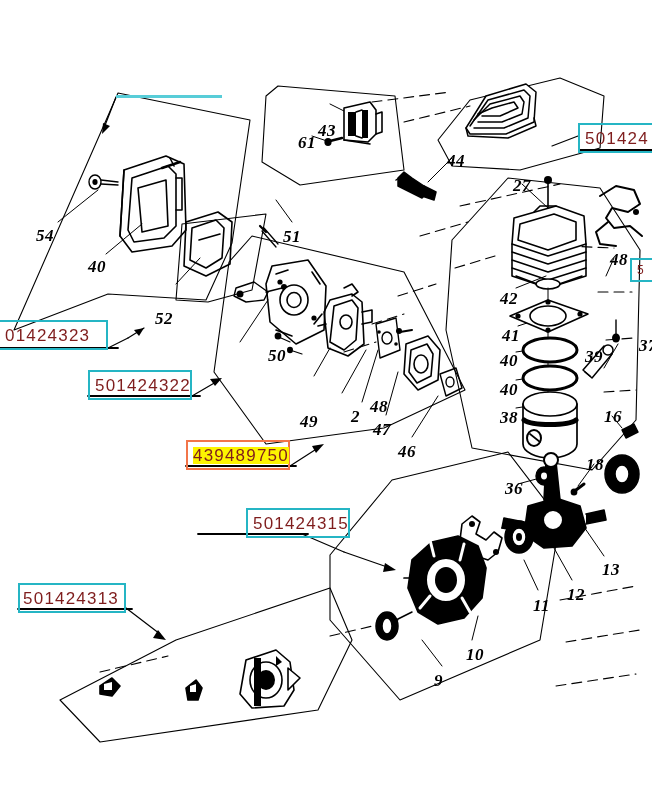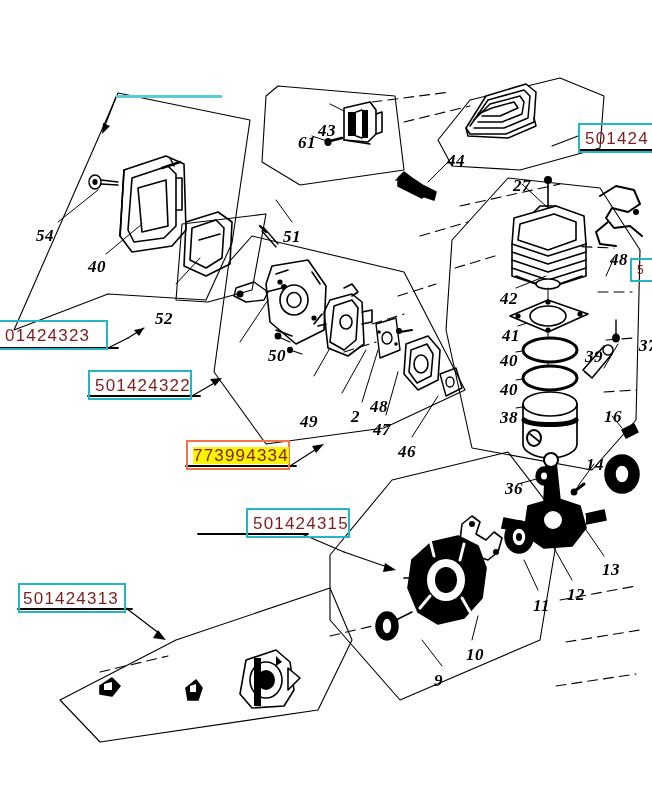--- a/index.html
+++ b/index.html
@@ -441,41 +441,41 @@
     <span class="callout" style="left:513px;top:177px;">27</span>
     <span class="callout" style="left:500px;top:290px;">42</span>
     <span class="callout" style="left:502px;top:327px;">41</span>
     <span class="callout" style="left:500px;top:352px;">40</span>
     <span class="callout" style="left:500px;top:381px;">40</span>
     <span class="callout" style="left:500px;top:409px;">38</span>
     <span class="callout" style="left:585px;top:348px;">39</span>
     <span class="callout" style="left:612px;top:337px;margin-left:27px;">37</span>
     <span class="callout" style="left:610px;top:251px;">48</span>
     <span class="callout" style="left:604px;top:408px;">16</span>
-    <span class="callout" style="left:586px;top:456px;">14</span>
+    <span class="callout" style="left:586px;top:456px;">18</span>
     <span class="callout" style="left:602px;top:561px;">13</span>
     <span class="callout" style="left:567px;top:586px;">12</span>
     <span class="callout" style="left:533px;top:597px;">11</span>
     <span class="callout" style="left:505px;top:480px;">36</span>
     <span class="callout" style="left:466px;top:646px;">10</span>
     <span class="callout" style="left:434px;top:672px;">9</span>
   </div>
 
   <div>
 
     <div class="plabel cut-left" style="left:0px;top:320px;width:108px;">
       <span class="ptext">01424323</span>
     </div>
 
     <div class="plabel" style="left:88px;top:370px;width:104px;text-align:right;">
       <span class="ptext">501424322</span>
     </div>
 
     <div class="plabel highlight" style="left:186px;top:440px;width:104px;">
-      <span class="ptext">773994334</span>
+      <span class="ptext">439489750</span>
     </div>
 
     <div class="plabel" style="left:198px;top:508px;width:104px;margin-left:48px;">
       <span class="ptext">501424315</span>
     </div>
 
     <div class="plabel" style="left:18px;top:583px;width:108px;justify-content:flex-end;">
       <span class="ptext">501424313</span>
     </div>
 

